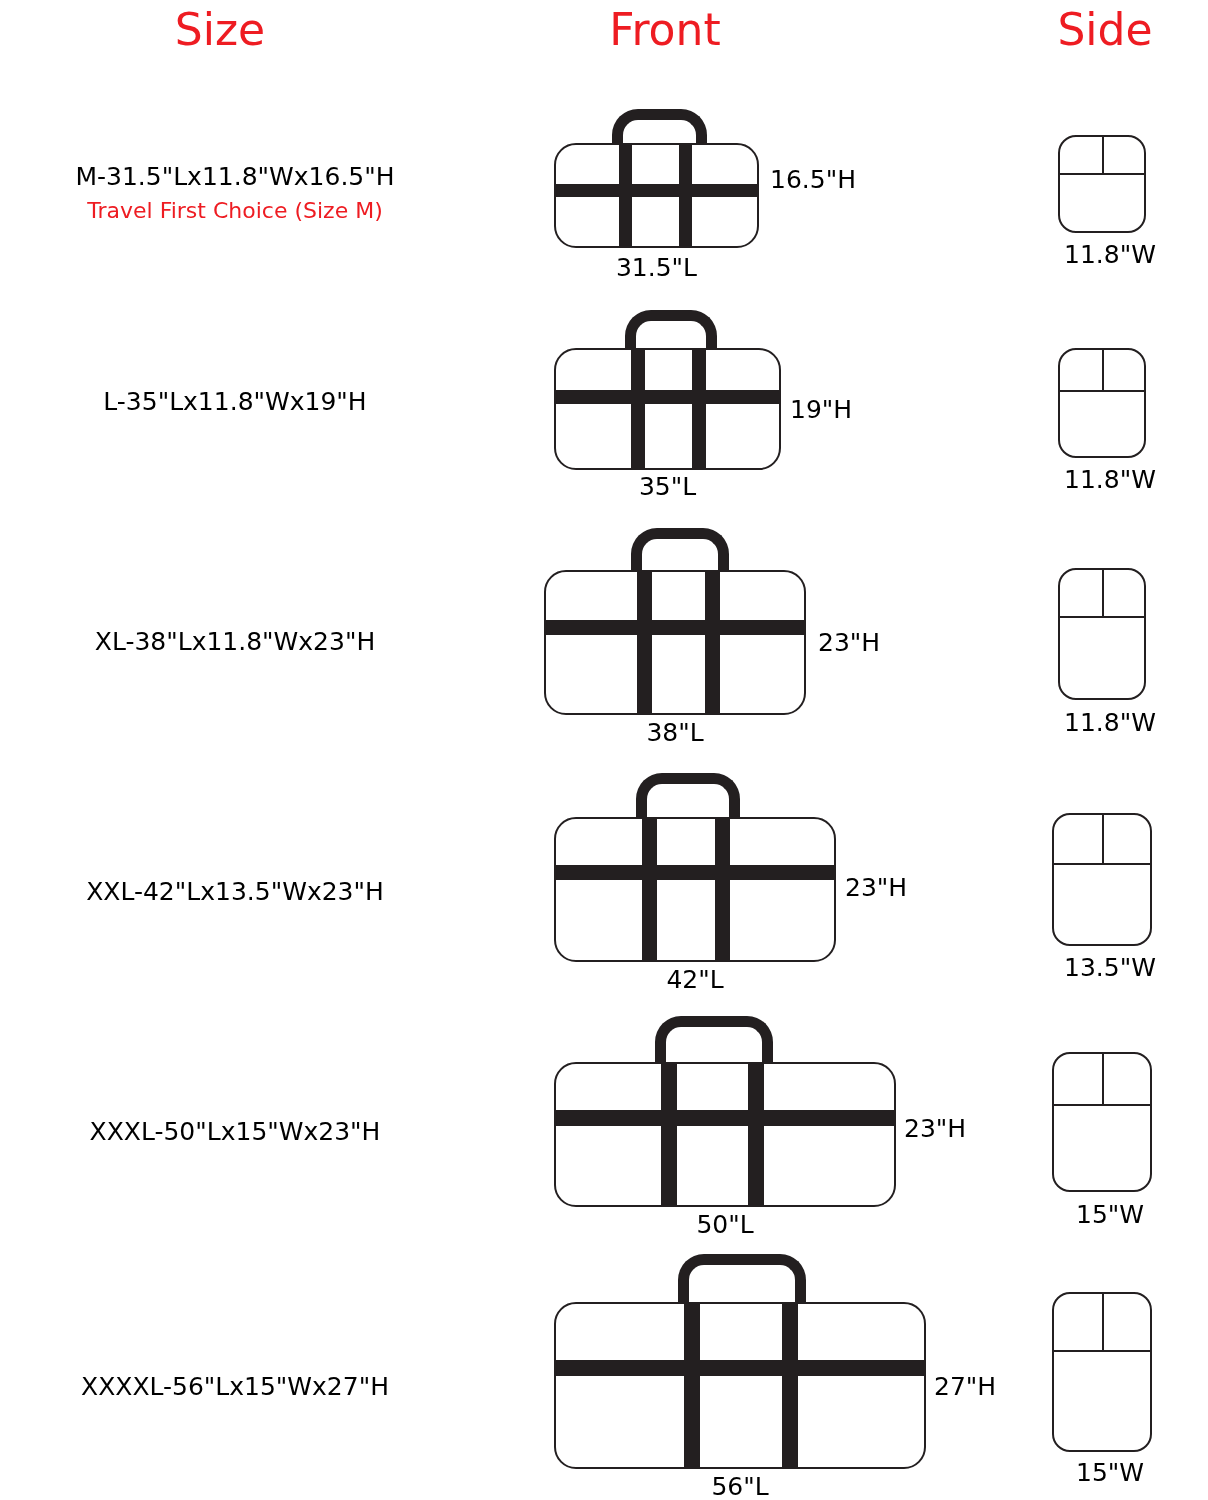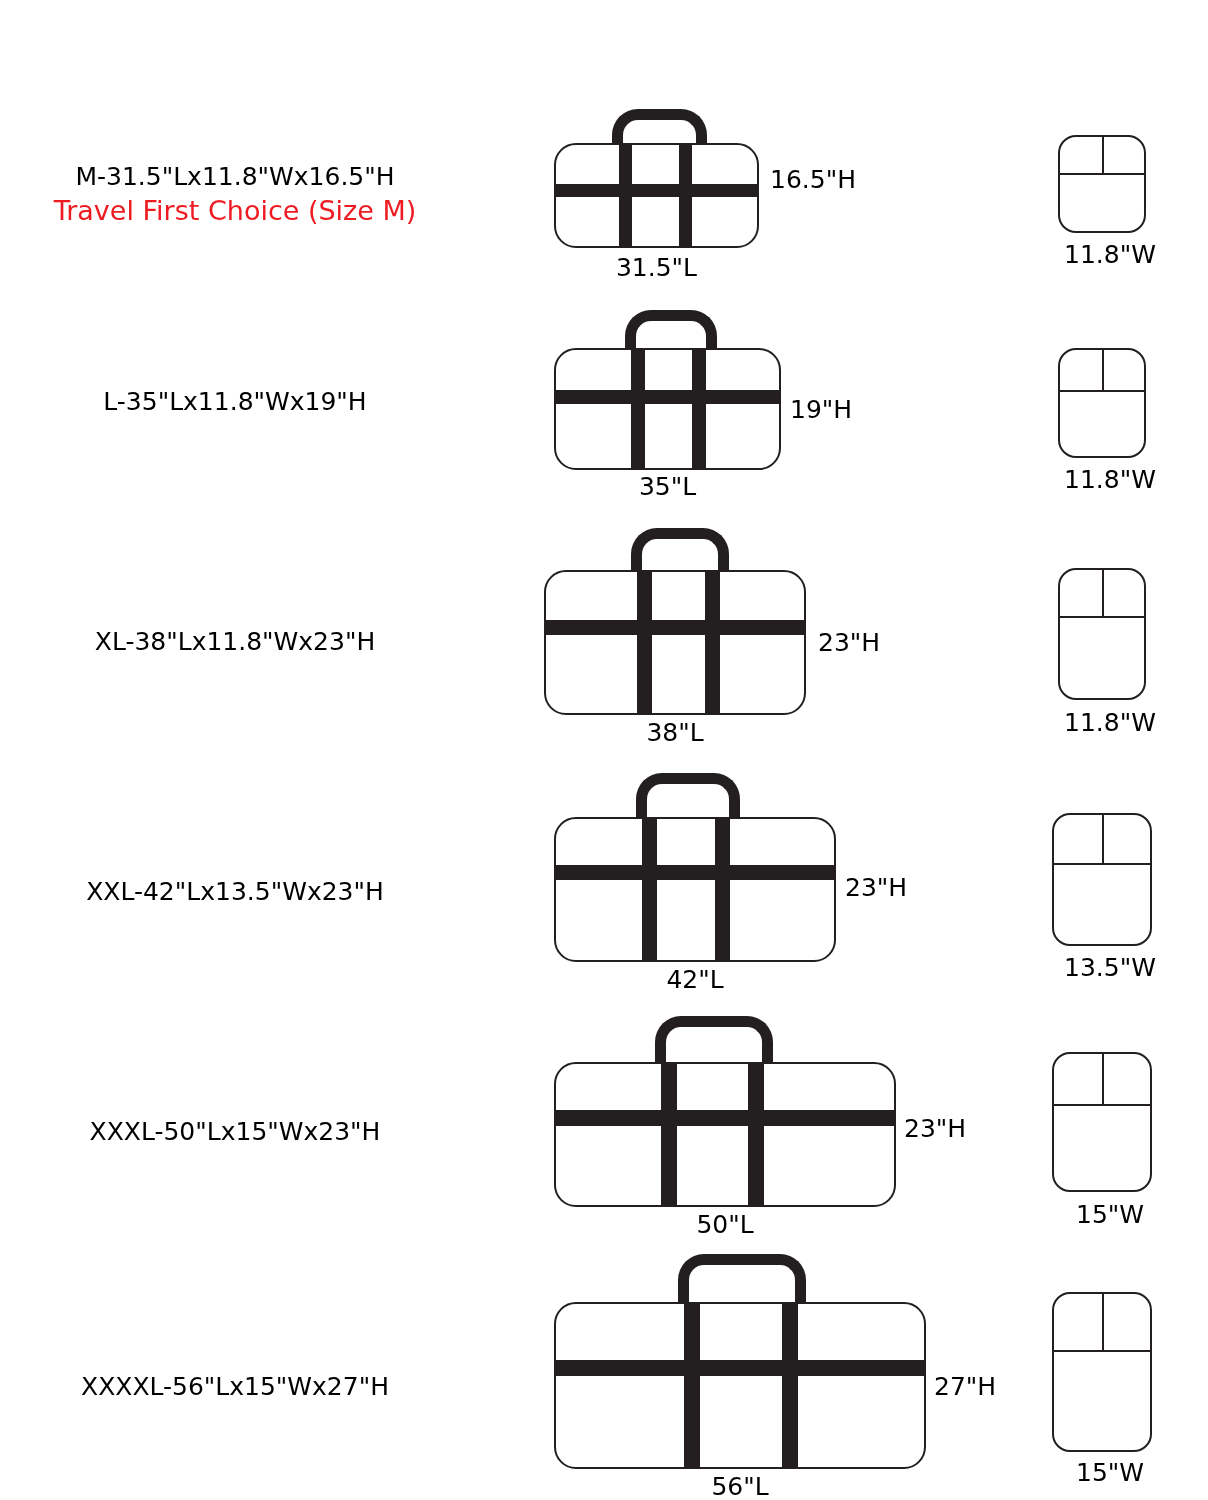--- a/index.html
+++ b/index.html
@@ -124,25 +124,30 @@
     text-align: center;
     white-space: nowrap;
     width: 180px;
   }
 </style>
 </head>
 <body>
 
 <div class="sheet">
 
+  <div class="header">
+    <div class="hdr hdr-size">Size</div>
+    <div class="hdr hdr-front">Front</div>
+    <div class="hdr hdr-side">Side</div>
+  </div>
 
   <div class="row" style="top:95px;height:195px">
     <div class="label-cell" style="top:65px">
       <div class="label-main">M-31.5"Lx11.8"Wx16.5"H</div>
-      <div class="label-sub" style="font-size:27px">Travel First Choice (Size M)</div>
+      <div class="label-sub" style="font-size:22px">Travel First Choice (Size M)</div>
     </div>
 
     <div class="front-wrap" style="left:500px;top:0;width:420px;height:195px">
       <div class="handle" style="left:112px;top:14px;width:95px;height:46px"></div>
       <div class="bag-body" style="left:54px;top:48px;width:205px;height:105px"></div>
       <div class="strap-h" style="left:54px;top:89px;width:205px;height:13px"></div>
       <div class="strap-v" style="left:119px;top:48px;width:13px;height:105px"></div>
       <div class="strap-v" style="left:179px;top:48px;width:13px;height:105px"></div>
       <div class="dim-h" style="left:270px;top:70px">16.5"H</div>
       <div class="dim-l" style="left:54px;top:158px;width:205px">31.5"L</div>

